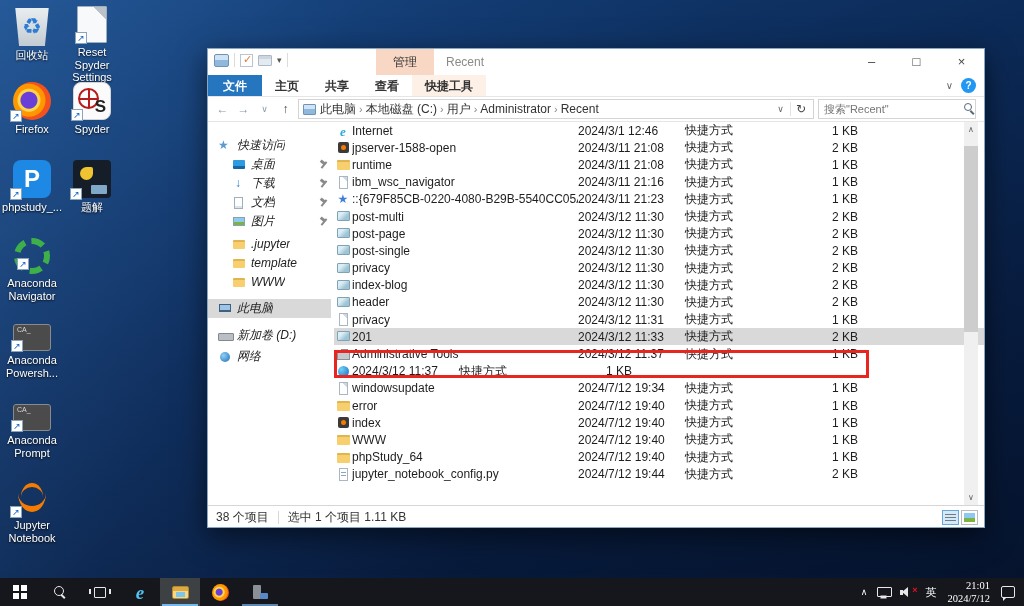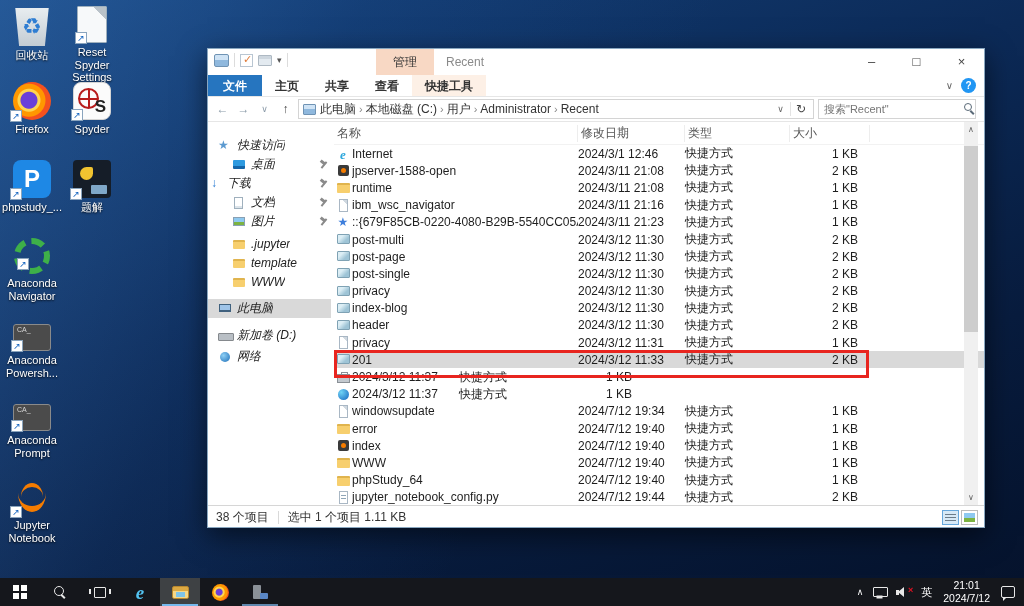--- a/index.html
+++ b/index.html
@@ -215,21 +215,21 @@
 .tr-chevron { font-size:9px; }
 .tri-network { width:13px; height:11px; position:relative; }
 .tri-network::before { content:""; position:absolute; left:0; top:0; width:13px; height:8px; border:1.5px solid #e8e8e8; border-radius:1px; }
 .tri-network::after { content:""; position:absolute; left:4px; bottom:0; width:5px; height:1.5px; background:#e8e8e8; box-shadow:0 0 0 .5px #e8e8e8; }
 .tri-volume { width:15px; height:11px; position:relative; }
 .tri-volume::before { content:""; position:absolute; left:0; top:3px; width:3px; height:5px; background:#e8e8e8; }
 .tri-volume::after { content:""; position:absolute; left:2px; top:0; width:0; height:0;
   border-right:6px solid #e8e8e8; border-top:5.5px solid transparent; border-bottom:5.5px solid transparent; }
 .tri-mute { position:absolute; right:-2px; top:-2px; color:#e81123; font-size:9px; font-weight:bold; }
 .tr-lang { font-size:11px; }
-.tr-clock { text-align:center; font-size:10.5px; line-height:1.25; padding:0 6px; }
+.tr-clock { text-align:right; font-size:10.5px; line-height:1.25; padding:0 6px;font-family:Liberation Serif, serif; }
 .tri-action { width:14px; height:12px; border:1.5px solid #e8e8e8; border-radius:2px; position:relative; }
 .tri-action::after { content:""; position:absolute; left:1px; bottom:-4px; width:0; height:0;
   border-top:4px solid #e8e8e8; border-right:4px solid transparent; }
 </style>
 </head>
 <body>
 
 <div id="desktop-icons">
     <div class="desk-icon" style="left: 2px; top: 6px;">
       <div class="dicon icon-recycle">♻</div>
@@ -355,21 +355,21 @@
     <div class="sidebar" id="sidebar">
         <div class="side-item" style="padding-left: 10px;">
           <span class="sic sic-star"></span>
           <span class="slabel">快速访问</span>
         </div>
         <div class="side-item" style="padding-left: 24px;">
           <span class="sic sic-desktop"></span>
           <span class="slabel">桌面</span>
           <span class="pin"></span>
         </div>
-        <div class="side-item" style=" text-align: right;">
+        <div class="side-item" style="padding-left: 24px; text-align: right;">
           <span class="sic sic-download"></span>
           <span class="slabel">下载</span>
           <span class="pin"></span>
         </div>
         <div class="side-item" style="padding-left: 24px;">
           <span class="sic sic-doc"></span>
           <span class="slabel">文档</span>
           <span class="pin"></span>
         </div>
         <div class="side-item" style="padding-left: 24px;">
@@ -396,26 +396,20 @@
         <div class="side-item" style="padding-left: 10px; margin-top: 8px;">
           <span class="sic sic-drive"></span>
           <span class="slabel">新加卷 (D:)</span>
         </div>
         <div class="side-item" style="padding-left: 10px; margin-top: 2px;">
           <span class="sic sic-network"></span>
           <span class="slabel">网络</span>
         </div>
       </div>
     <div class="filearea">
-      <div class="cols" id="cols">
-          <span class="colcell col-name">名称</span>
-          <span class="colcell col-date">修改日期<span class="sort-arrow">∧</span></span>
-          <span class="colcell col-type">类型</span>
-          <span class="colcell col-size">大小</span>
-        </div>
       <div class="rows" id="rows">
           <div class="frow">
             <span class="c-ic">
               <span class="fi fi-ie">e</span>
             </span>
             <span class="c-name">Internet</span>
             <span class="c-date">2024/3/1 12:46</span>
             <span class="c-type">快捷方式</span>
             <span class="c-size">1 KB</span>
           </div>
@@ -524,20 +518,21 @@
             </span>
             <span class="c-name">201</span>
             <span class="c-date">2024/3/12 11:33</span>
             <span class="c-type">快捷方式</span>
             <span class="c-size">2 KB</span>
           </div>
           <div class="frow">
             <span class="c-ic">
               <span class="fi fi-tools"></span>
             </span>
+            <span class="c-name">Administrative Tools</span>
             <span class="c-date">2024/3/12 11:37</span>
             <span class="c-type">快捷方式</span>
             <span class="c-size">1 KB</span>
           </div>
           <div class="frow">
             <span class="c-ic">
               <span class="fi fi-security"></span>
             </span>
             <span class="c-date">2024/3/12 11:37</span>
             <span class="c-type">快捷方式</span>

